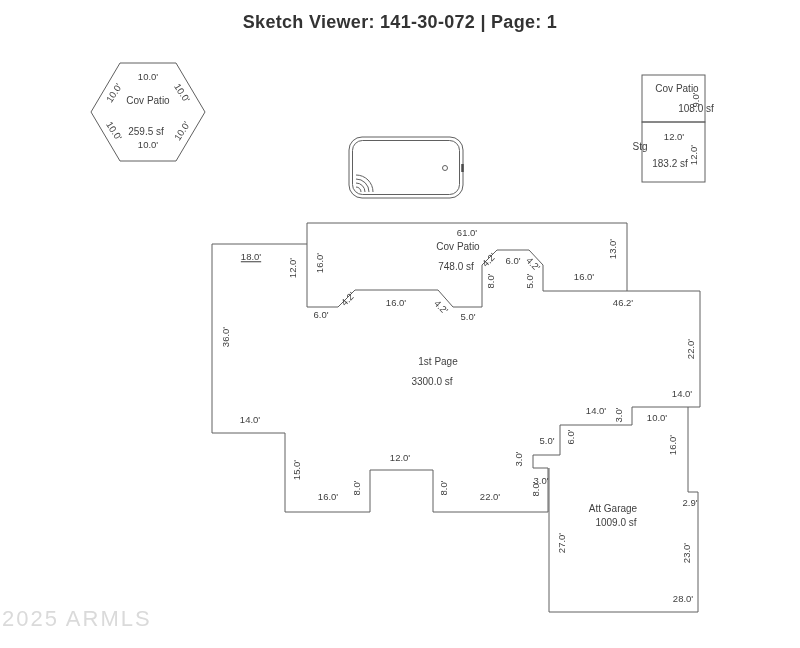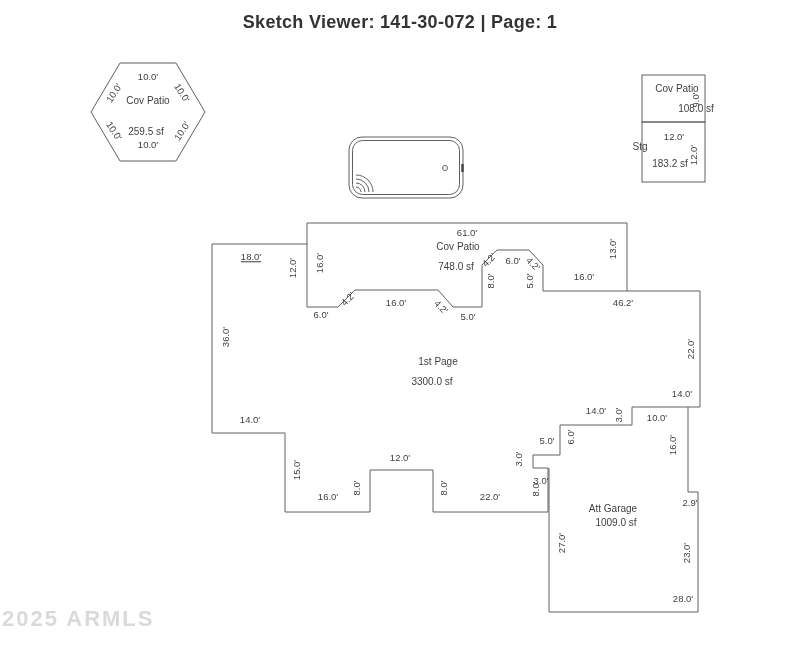--- a/index.html
+++ b/index.html
@@ -4,21 +4,21 @@
 <style>
   html,body{margin:0;padding:0;background:#fff;}
   #page{position:relative;width:800px;height:648px;background:#ffffff;overflow:hidden;
         font-family:"Liberation Sans", sans-serif;}
   #title{position:absolute;left:0;top:12px;width:100%;text-align:center;
          font-size:18px;font-weight:700;color:#333;letter-spacing:.3px;}
   svg{position:absolute;left:0;top:0;}
   .lbl{position:absolute;font-size:9.5px;color:#3f3f3f;white-space:nowrap;line-height:1;}
   .area{font-size:10px;text-align:right;}
   #watermark{position:absolute;left:2px;top:606px;font-size:22px;color:#dadada;
-             letter-spacing:2px;font-weight:700;}
+             letter-spacing:2px;font-weight:400;}
 </style>
 </head>
 <body>
 
 <div id="page">
 
   <div id="title">Sketch Viewer: 141-30-072 | Page: 1</div>
 
   <svg width="800" height="648" viewBox="0 0 800 648" fill="none" stroke="#606060" stroke-width="1" stroke-linejoin="miter">
 

